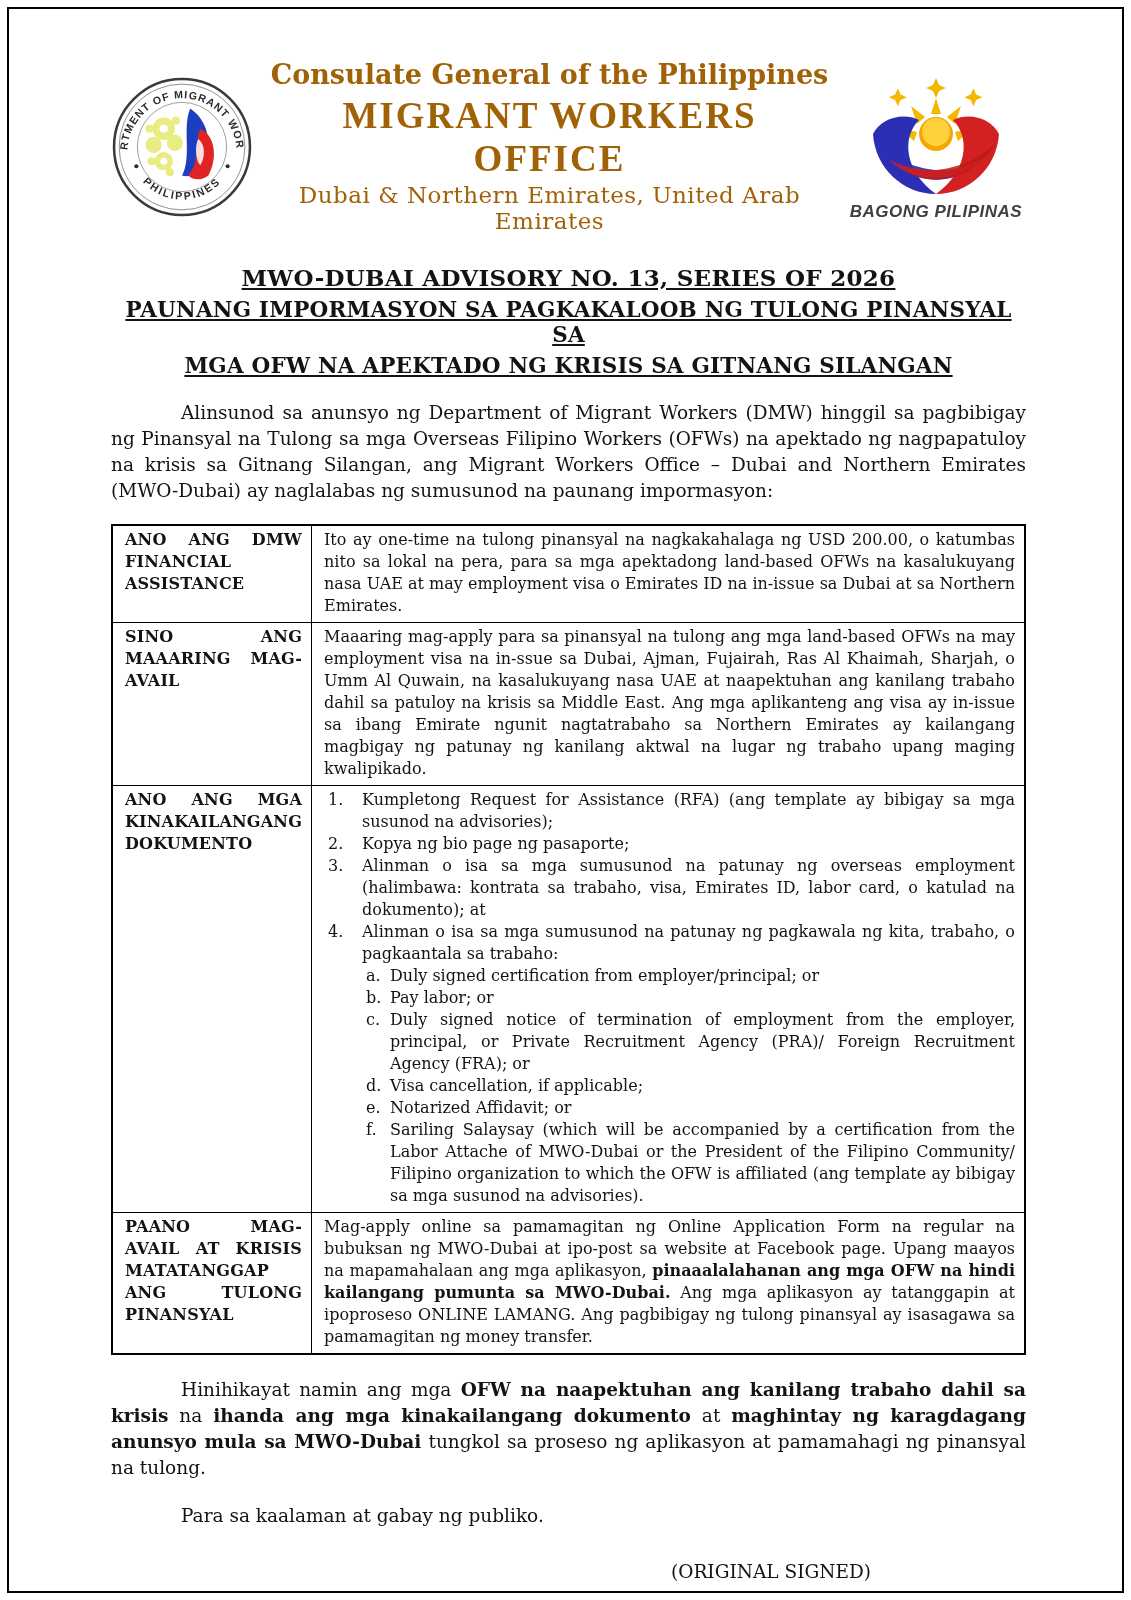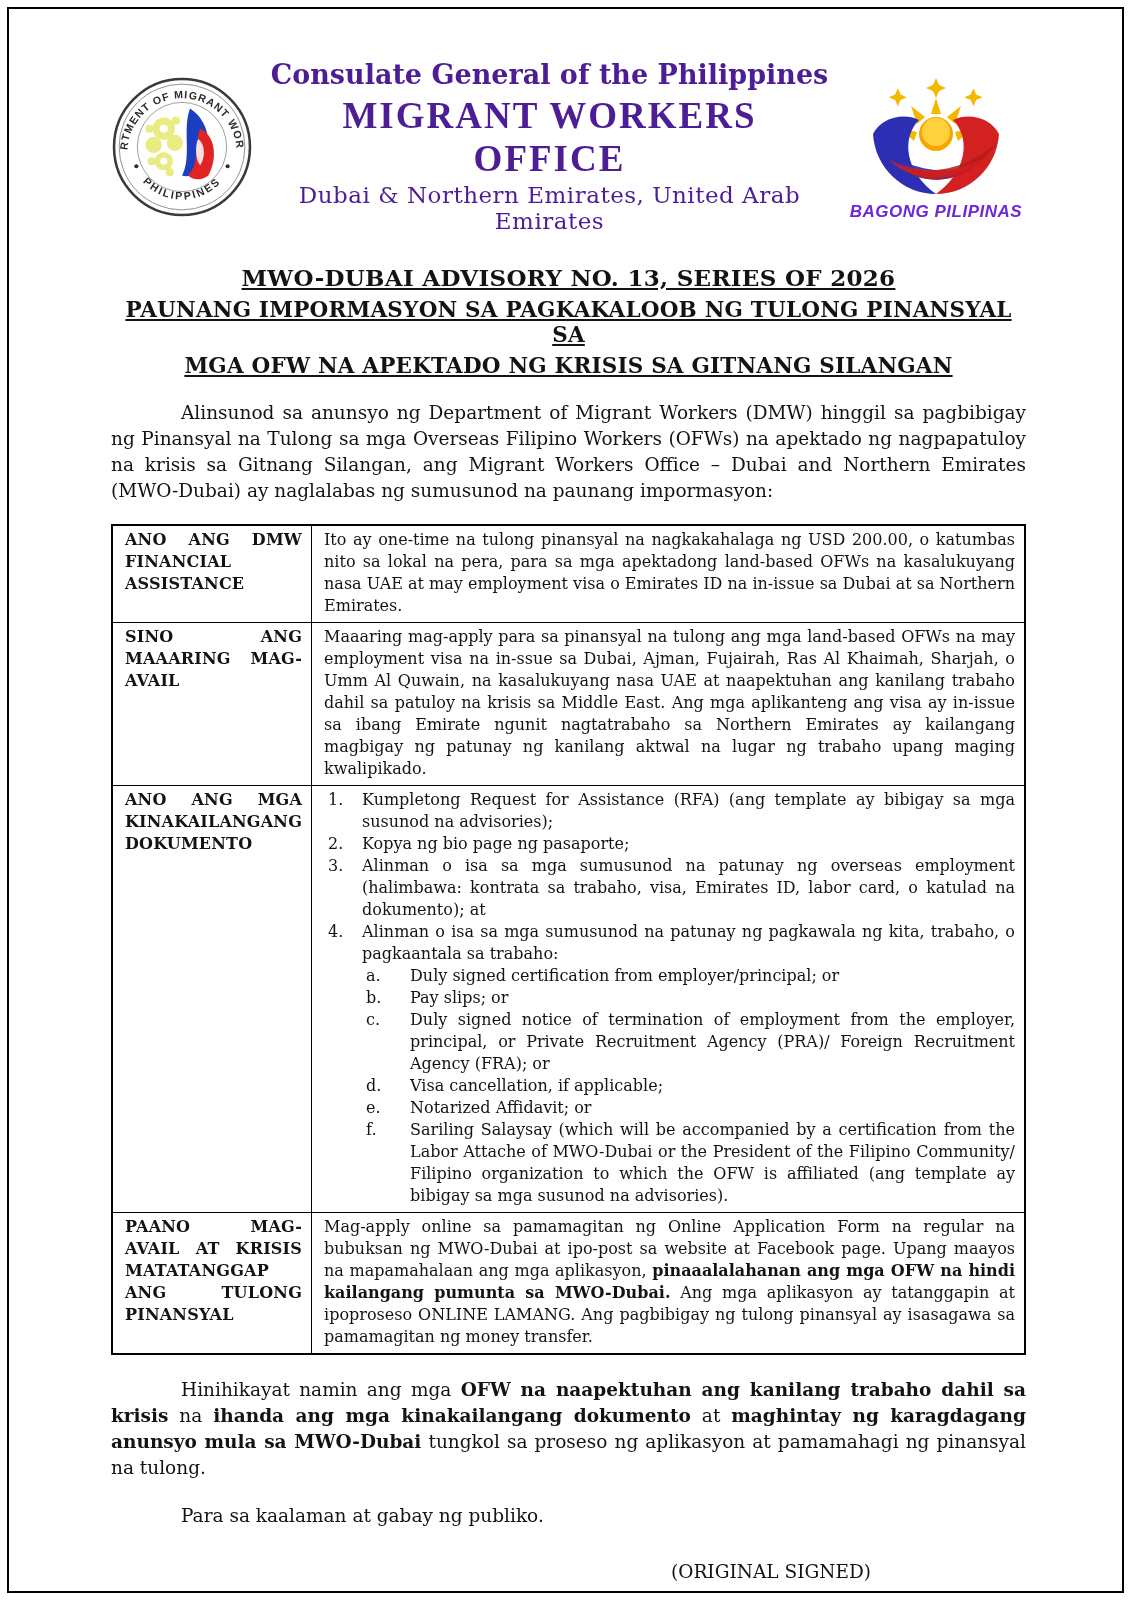--- a/index.html
+++ b/index.html
@@ -4,47 +4,47 @@
 <style>
   * { margin:0; padding:0; box-sizing:border-box; }
   html,body { background:#fff; }
   body { width:1131px; height:1600px; font-family:"DejaVu Serif", serif; color:#131313; }
   .page { width:1131px; height:1600px; padding:7px; }
   .page-border { width:100%; height:100%; border:2px solid #000; padding:50px 96px 0 102px; overflow:hidden; }
 
   
   .header { display:flex; align-items:center; justify-content:space-between; }
   .seal { width:142px; height:142px; flex:0 0 auto; }
-  .org { flex:1; text-align:center; color:#4c1d95; padding:0 8px; }
+  .org { flex:1; text-align:center; color:#a16207; padding:0 8px; }
   .org-line1 { font-size:27px; font-weight:bold; font-family:"DejaVu Serif", serif; }
   .org-line2 { font-size:37px; font-weight:bold; letter-spacing:2px; margin-top:4px; font-family:"Liberation Serif", serif; }
   .org-line3 { font-size:23px; margin-top:2px; letter-spacing:0.5px; }
   .right-logo-wrap { width:180px; flex:0 0 auto; text-align:center; }
-  .bagong-label { font-family:"Liberation Sans", sans-serif; font-weight:bold; font-style:italic; color:#6d28d9; font-size:17px; margin-top:-2px; letter-spacing:0.5px; }
+  .bagong-label { font-family:"Liberation Sans", sans-serif; font-weight:bold; font-style:italic; color:#404040; font-size:17px; margin-top:-2px; letter-spacing:0.5px; }
 
   
   .title-block { text-align:center; margin-top:30px; font-weight:bold;text-decoration:underline; }
   .title-1 { font-size:23px; letter-spacing:0.3px; }
   .title-2, .title-3 { font-size:21.5px; letter-spacing:0.2px; margin-top:6px; }
 
   
   .para { font-size:18.5px; line-height:26px; text-align:justify; margin-top:22px; }
   .indent { text-indent:70px; }
 
   
   table.adv { width:100%; border-collapse:collapse; margin-top:20px; border:2px solid #000; }
   table.adv td { border:1.5px solid #000; vertical-align:top; padding:3px 9px 5px 12px; font-size:16px; line-height:22px; }
   td.hcell { width:196px; font-weight:bold; text-align:justify; font-size:16.8px; letter-spacing:0.2px; }
   td.bcell { text-align:justify; }
   .doc-item { display:flex; margin:0; }
   .doc-num { width:38px; flex:0 0 auto; padding-left:4px; }
   .doc-text { flex:1; text-align:justify; }
   .doc-sub { display:flex; margin-left:42px; }
   .doc-letter { width:24px; flex:0 0 auto; }
-  .doc-subtext { flex:1; text-align:justify;margin-left:20px; }
+  .doc-subtext { flex:1; text-align:justify; }
 
   
   .sig-block { width:400px; margin-left:460px; margin-top:28px; text-align:center; font-size:18.5px; line-height:29px; }
 </style>
 </head>
 <body>
 
 <div class="page">
 <div class="page-border">
 
@@ -156,21 +156,21 @@
                 <div class="doc-item">
                   <div class="doc-num">4.</div>
                   <div class="doc-text">Alinman o isa sa mga sumusunod na patunay ng pagkawala ng kita, trabaho, o pagkaantala sa trabaho:</div>
                 </div>
                 <div class="doc-sub">
                   <div class="doc-letter">a.</div>
                   <div class="doc-subtext">Duly signed certification from employer/principal; or</div>
                 </div>
                 <div class="doc-sub">
                   <div class="doc-letter">b.</div>
-                  <div class="doc-subtext">Pay slips; or</div>
+                  <div class="doc-subtext">Pay labor; or</div>
                 </div>
                 <div class="doc-sub">
                   <div class="doc-letter">c.</div>
                   <div class="doc-subtext">Duly signed notice of termination of employment from the employer, principal, or Private Recruitment Agency (PRA)/ Foreign Recruitment Agency (FRA); or</div>
                 </div>
                 <div class="doc-sub">
                   <div class="doc-letter">d.</div>
                   <div class="doc-subtext">Visa cancellation, if applicable;</div>
                 </div>
                 <div class="doc-sub">

